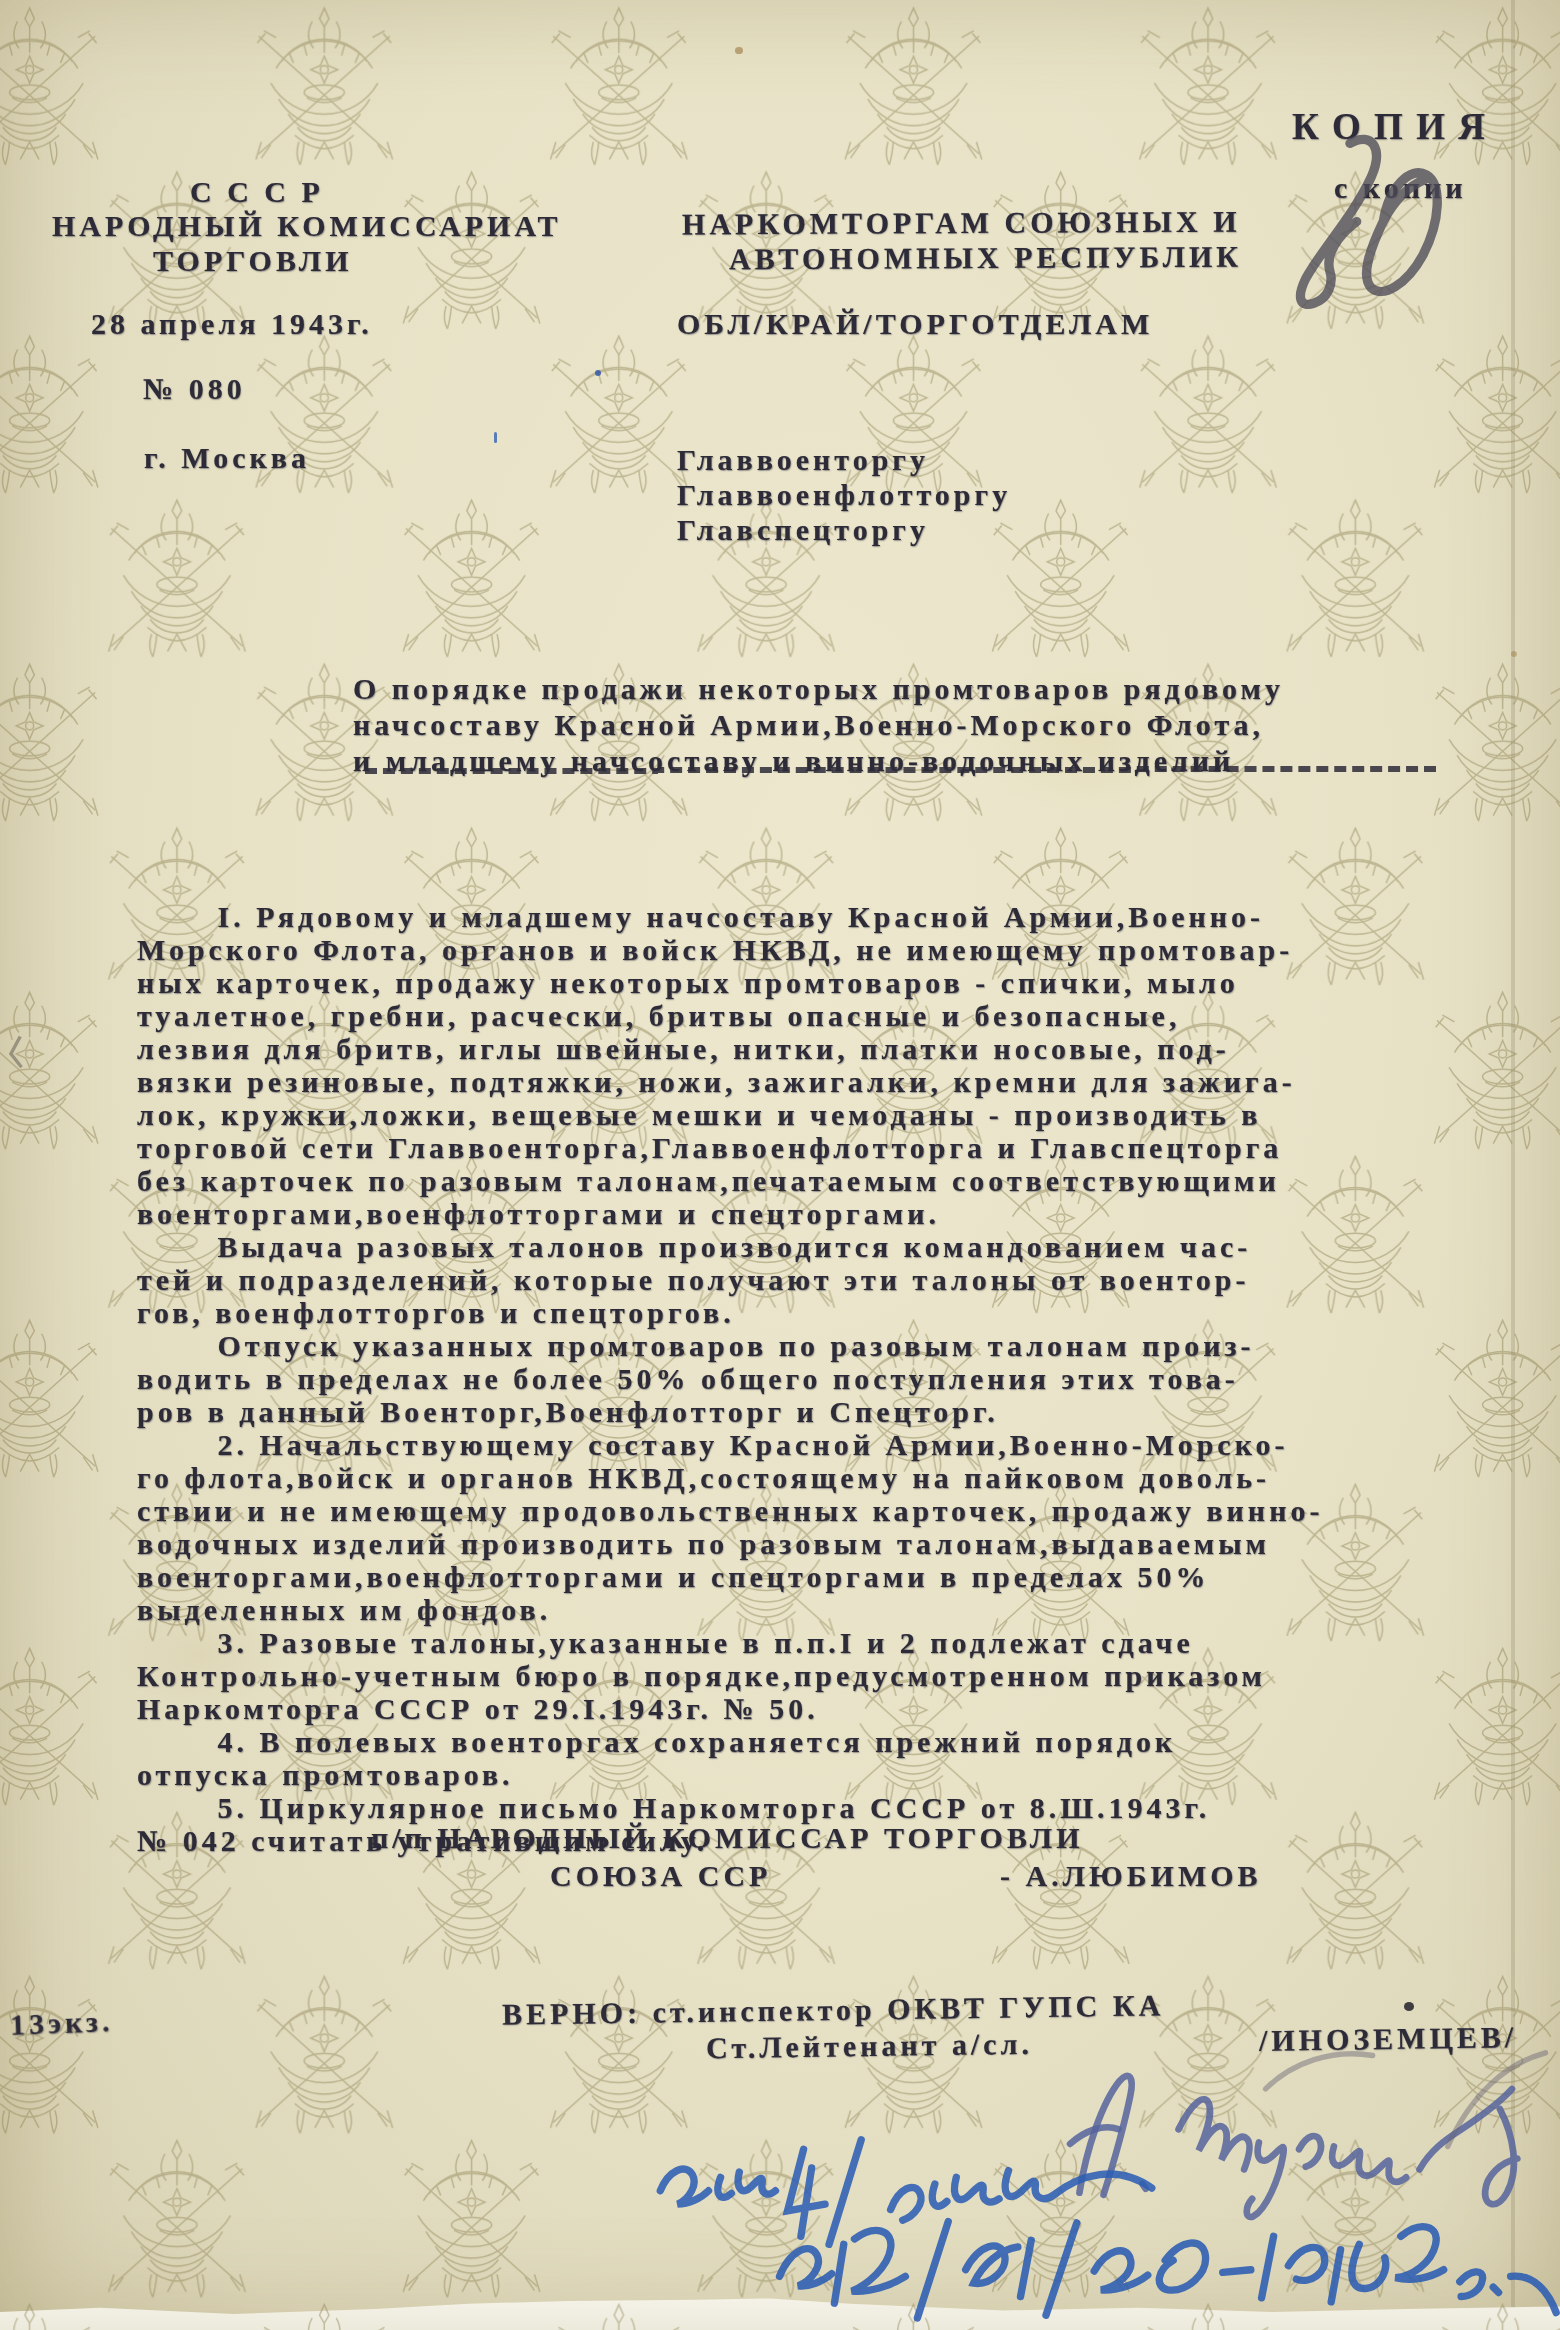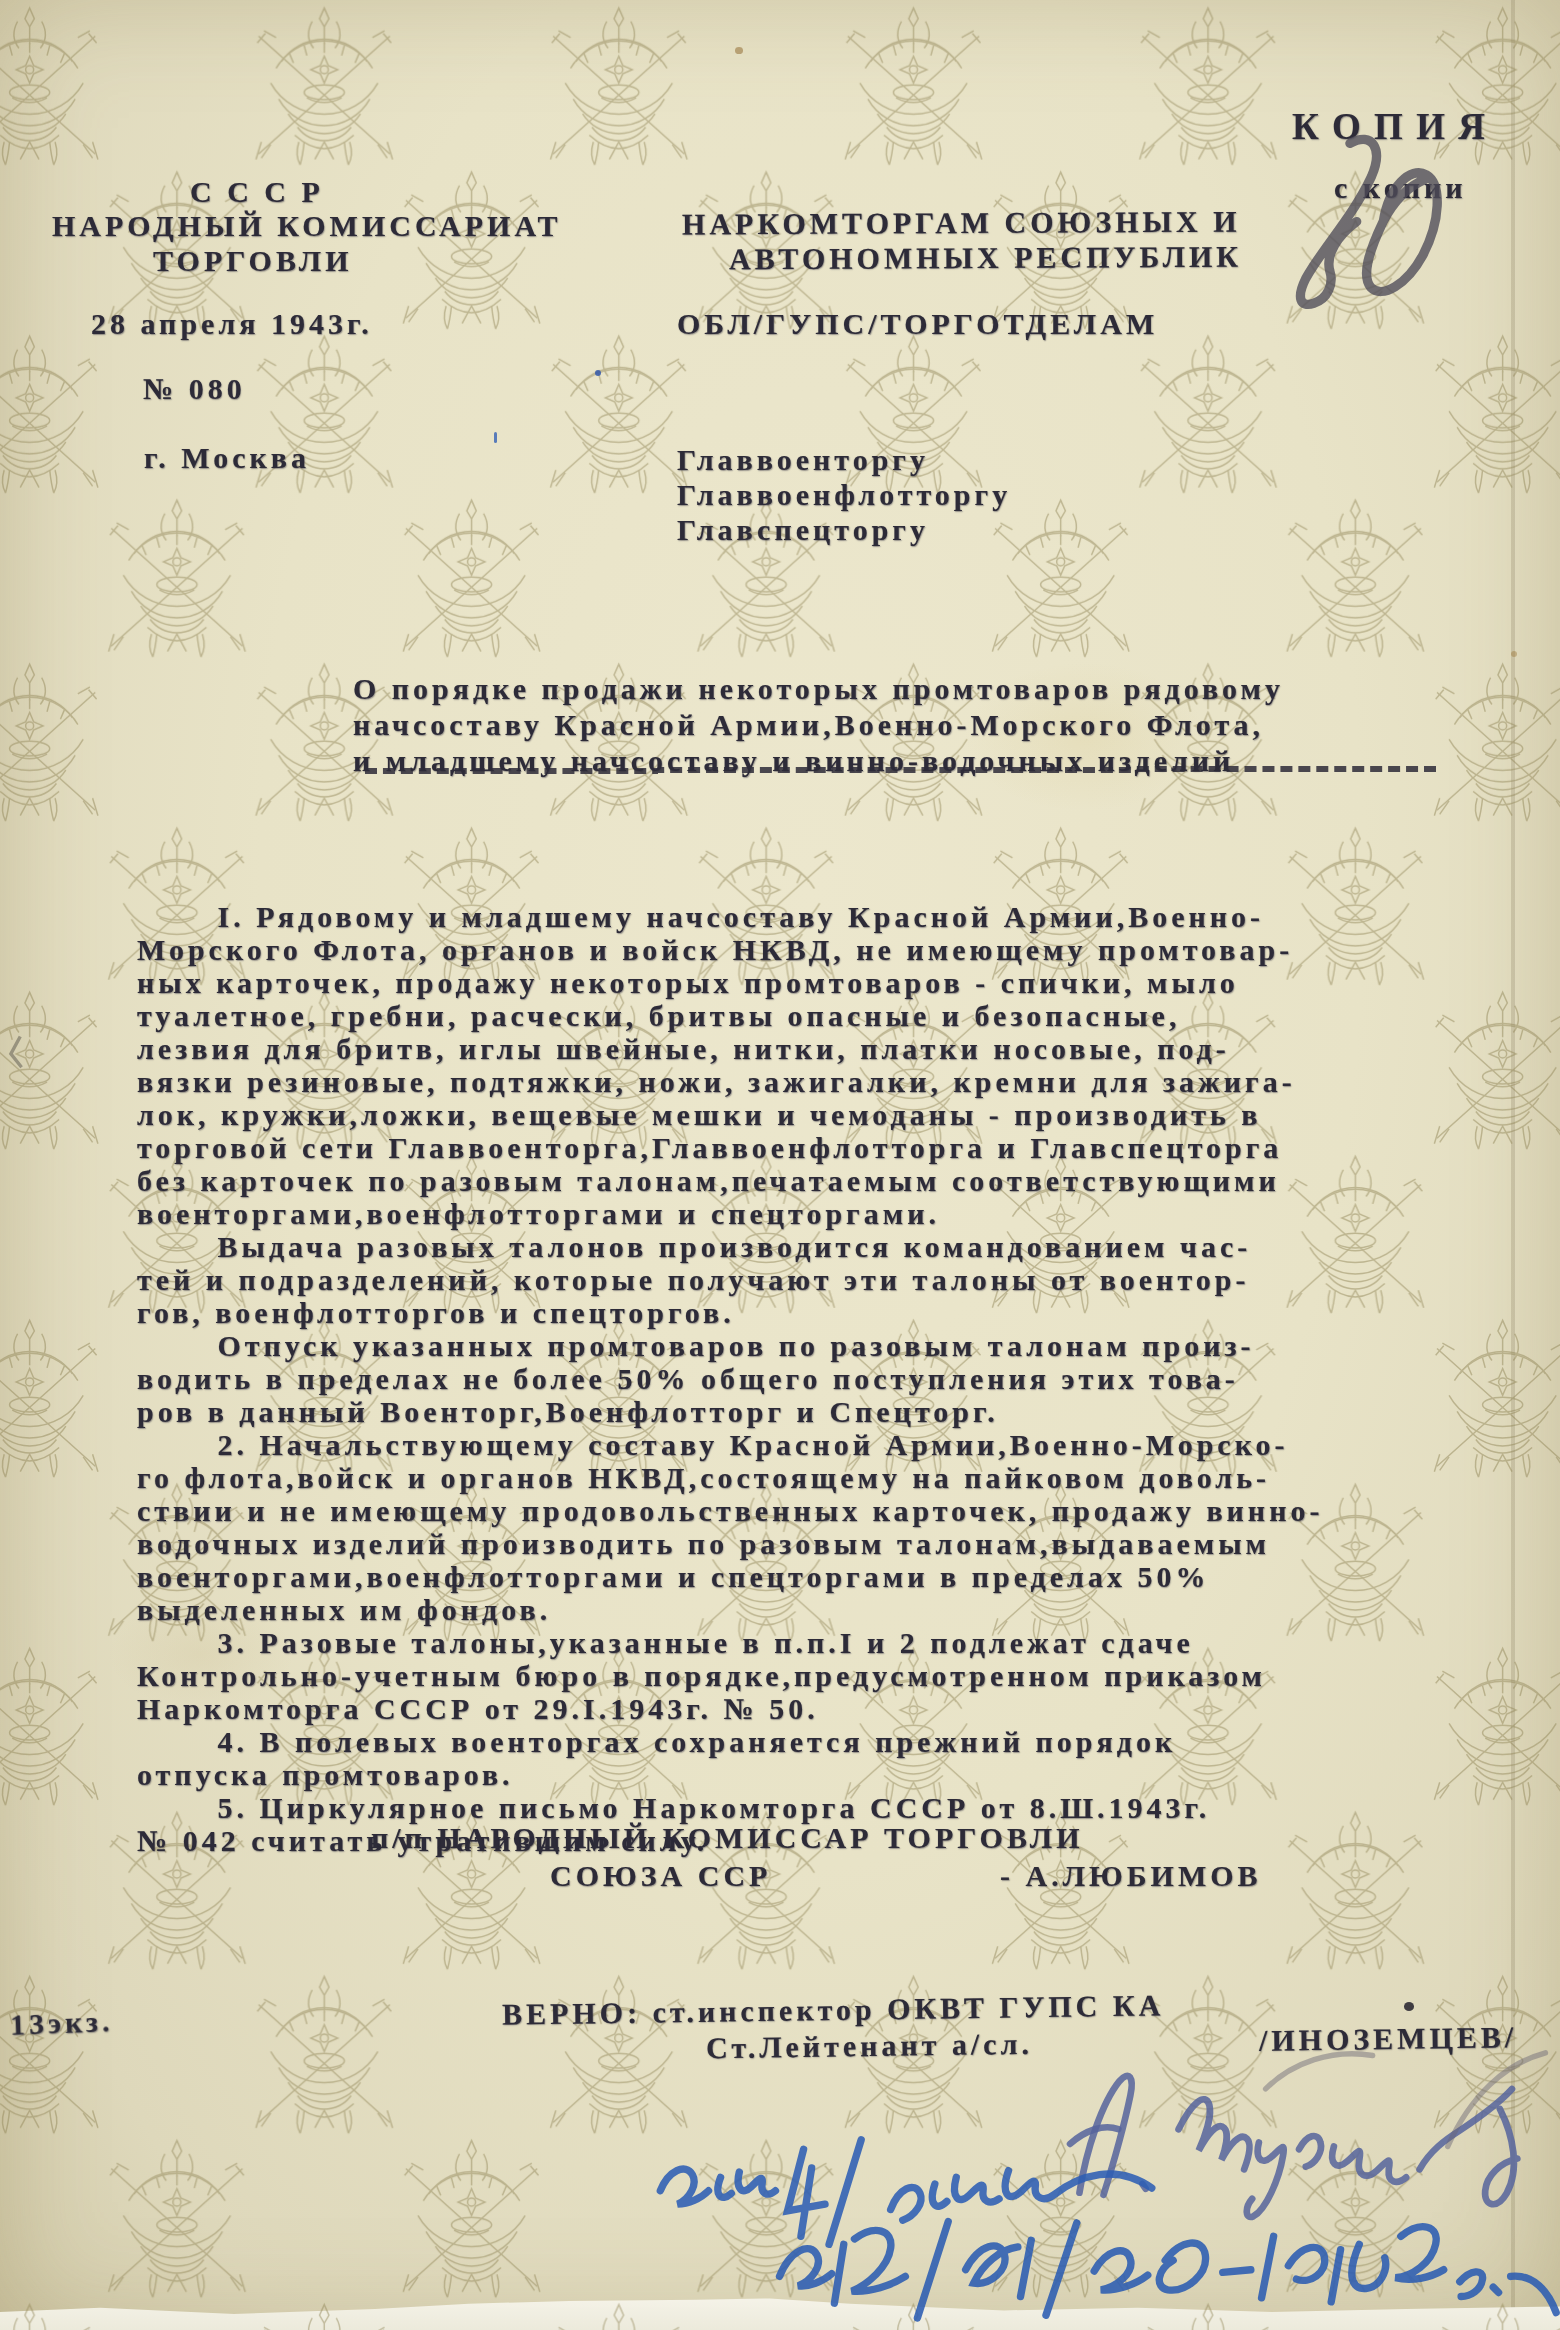--- a/index.html
+++ b/index.html
@@ -188,21 +188,21 @@
 
   <div class="typed" style="left:190px;top:175px;">С С С Р</div>
   <div class="typed" style="left:52px;top:209px;">НАРОДНЫЙ КОМИССАРИАТ</div>
   <div class="typed" style="left:153px;top:244px;">ТОРГОВЛИ</div>
   <div class="typed" style="left:54px;top:307px;margin-left:37px;">28 апреля 1943г.</div>
   <div class="typed" style="left:143px;top:372px;">№ 080</div>
   <div class="typed" style="left:144px;top:441px;">г. Москва</div>
 
   <div class="typed" style="left:682px;top:206px;transform:rotate(-0.3deg);">НАРКОМТОРГАМ СОЮЗНЫХ И</div>
   <div class="typed" style="left:729px;top:241px;transform:rotate(-0.3deg);">АВТОНОМНЫХ РЕСПУБЛИК</div>
-  <div class="typed" style="left:677px;top:307px;">ОБЛ/ГУПС/ТОРГОТДЕЛАМ</div>
+  <div class="typed" style="left:677px;top:307px;">ОБЛ/КРАЙ/ТОРГОТДЕЛАМ</div>
   <div class="typed" style="left:677px;top:372px;line-height:35px;">
     <div><div>Главвоенторгу</div><div>Главвоенфлотторгу</div><div>Главспецторгу</div></div>
   </div>
 
   <div class="typed" style="left:353px;top:599px;line-height:36px;">
     <div><div>О порядке продажи некоторых промтоваров рядовому</div><div>начсоставу Красной Армии,Военно-Морского Флота,</div><div>и младшему начсоставу и винно-водочных изделий</div></div>
   </div>
 
   <div style="position:absolute;left:365px;top:767px;width:1071px;height:0;border-top:6.7px dashed #2d2b38;opacity:.85;transform:rotate(-0.12deg);z-index:30;"></div>
 

